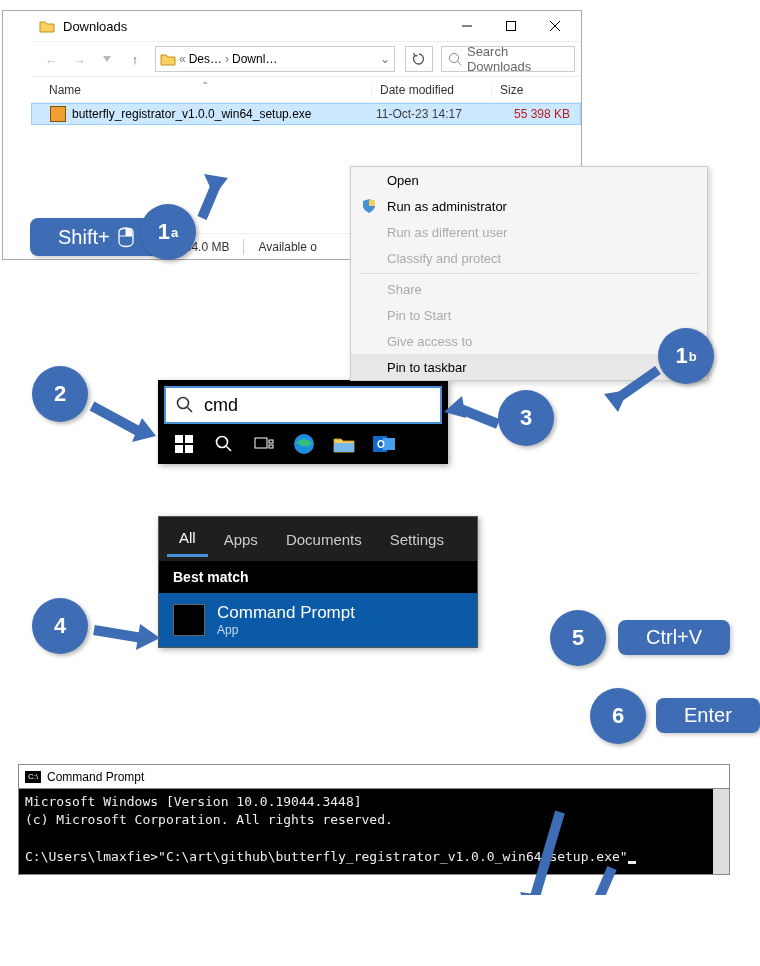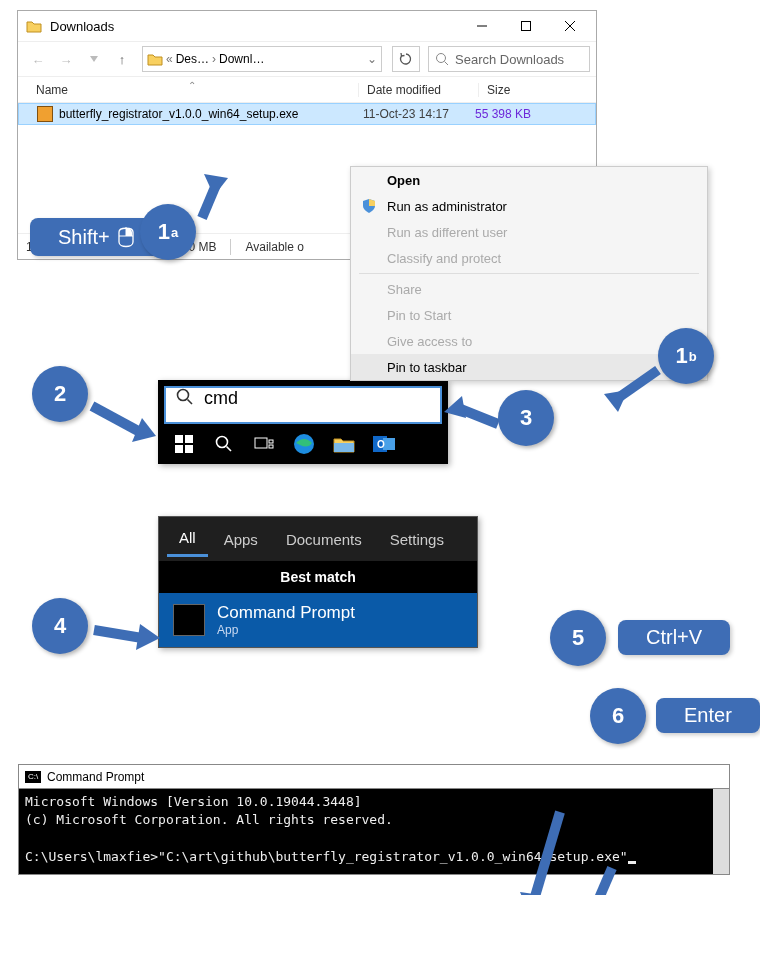--- a/index.html
+++ b/index.html
@@ -1,19 +1,19 @@
 <!DOCTYPE html>
 <html><head>
 <meta charset="utf-8">
 <style>
   * { box-sizing: border-box; margin: 0; padding: 0; }
   body { font-family: "Segoe UI", Tahoma, sans-serif; font-size: 13px; background: #fff; width: 760px; }
   
   
-  .explorer { border: 1px solid #aaa; background: #fff; width: 580px; margin: 10px 0 0 17px; position: relative; }
+  .explorer { border: 1px solid #aaa; background: #fff; width: 580px; margin: 10px 0 0 2px; position: relative; padding-left: 28px; }
   .titlebar { display: flex; align-items: center; height: 30px; padding: 0 4px; }
   .titlebar .folder-icon { width: 16px; height: 14px; margin: 0 8px 0 4px; }
   .winctrl { margin-left: auto; display: flex; }
   .winctrl div { width: 44px; height: 30px; display: flex; align-items: center; justify-content: center; }
   .navbar { display: flex; align-items: center; height: 36px; border-top: 1px solid #eee; border-bottom: 1px solid #eee; padding: 0 6px; }
   .navbtn { width: 24px; height: 24px; display: flex; align-items: center; justify-content: center; margin: 0 2px; color: #555; }
   .navbtn.disabled { color: #bbb; }
   .addressbar { flex: 0 0 240px; height: 26px; border: 1px solid #ccc; display: flex; align-items: center; margin: 0 6px; padding: 0 4px; font-size: 12px;}
   .addressbar .sep { margin: 0 3px; color: #777;}
   .searchbox { flex: 1; height: 26px; border: 1px solid #ccc; display: flex; align-items: center; padding: 0 6px; margin-left: 8px; color: #666;}
@@ -21,55 +21,55 @@
   .refreshbtn { width: 28px; height: 26px; border: 1px solid #ccc; display:flex; align-items:center; justify-content:center; margin-left:4px;}
   .columns { display: flex; height: 26px; align-items: center; border-bottom: 1px solid #eee; font-size: 12px; color: #333; }
   .col-name { flex: 0 0 340px; padding-left: 18px; position:relative;}
   .col-date { flex: 0 0 120px; border-left: 1px solid #eee; padding-left: 8px;}
   .col-size { flex: 1; border-left: 1px solid #eee; padding-left: 8px;}
   .sort-arrow { position:absolute; top:-3px; left:50%; font-size:10px; color:#888;}
   .filerow { display: flex; height: 22px; align-items: center; background: #cce8ff; border: 1px solid #99d1ff; font-size: 12px; }
   .filerow .icon { width: 16px; height: 16px; margin: 0 6px 0 18px; background: #f0a030; border: 1px solid #805010; }
   .filerow .name { flex: 0 0 296px; overflow: visible; white-space: nowrap;}
   .filerow .date { flex: 0 0 120px; padding-left: 8px; color: #404040;}
-  .filerow .size { flex: 1; text-align: left; padding-right: 10px; color: #6d28d9;}
+  .filerow .size { flex: 1; text-align: right; padding-right: 10px; color: #b91c1c;}
   .statusbar { display: flex; align-items: center; height: 26px; border-top: 1px solid #eee; font-size: 12px; padding: 0 8px; gap: 14px; color: #333; margin-top: 108px;}
   .statusbar .divider { border-left: 1px solid #ccc; height: 16px;}
   
   
   .contextmenu { position: absolute; left: 350px; top: 156px; width: 358px; background: #f5f5f5; border: 1px solid #ccc; box-shadow: 2px 2px 6px rgba(0,0,0,0.2); z-index: 10;}
   .contextmenu .item { display: flex; align-items: center; height: 26px; padding: 0 10px 0 36px; font-size: 13px; position: relative;}
-  .contextmenu .item.bold { font-weight: 700; text-align: right;}
+  .contextmenu .item.bold { font-weight: 400; text-align: right;}
   .contextmenu .item.disabled { color: #aaa;}
   .contextmenu .item.hover { background: #e8e8e8;}
   .contextmenu .itemdiv { height: 1px; background: #ddd; margin: 2px 8px;}
   .contextmenu .item .shield { position: absolute; left: 10px; width: 16px; height: 16px;}
   
   
   .callout { position: absolute; background: #3e6db5; color: #fff; border-radius: 50%; display: flex; align-items: center; justify-content: center; font-weight: 600; box-shadow: 2px 2px 4px rgba(0,0,0,0.3); z-index: 20;}
   .callout.big { width: 56px; height: 56px; font-size: 22px;}
   .callout sup { font-size: 13px; margin-left: 1px;}
   .keylabel { position: absolute; background: #3e6db5; color: #fff; border-radius: 8px; padding: 6px 28px; display: flex; align-items: center; font-size: 20px; gap: 6px; z-index: 19; box-shadow: 2px 2px 4px rgba(0,0,0,0.2);}
   .arrow { position: absolute; z-index: 15;}
   
   
   .taskbar-area { position: relative; margin: 120px 0 0 18px; width: 700px; height: 110px;}
   .taskbar { position: absolute; left: 140px; top: 0; width: 290px; background: #000; padding: 6px 6px 0 6px; box-shadow: 2px 2px 6px rgba(0,0,0,0.3);}
-  .taskbar-search { background: #fff; border: 2px solid #4a90d9; height: 38px; display: flex; padding: 0 10px; font-size: 18px;}
+  .taskbar-search { background: #fff; border: 2px solid #4a90d9; height: 38px; display: flex; align-items: center; padding: 0 10px; font-size: 18px;}
   .taskbar-search svg { margin-right: 10px;}
   .taskbar-icons { display: flex; height: 40px; align-items: center; padding: 0 4px; gap: 8px;}
   .taskbar-icons > div { width: 32px; height: 32px; display: flex; align-items: center; justify-content: center;}
   
   
   .searchres-area { position: relative; margin: 26px 0 0 18px; width: 700px; height: 180px;}
   .searchres { position: absolute; left: 140px; top: 0; width: 320px; background: #1f1f1f; color: #fff; box-shadow: 2px 2px 6px rgba(0,0,0,0.3); border: 1px solid #555;}
   .searchtabs { display: flex; height: 44px; align-items: center; padding: 12px 8px; gap: 4px;}
   .searchtab { padding: 8px 12px; font-size: 15px; color: #ccc;}
   .searchtab.active { color: #fff; border-bottom: 3px solid #4a90d9;}
-  .bestmatch { padding: 8px 14px; font-weight: 600; font-size: 14px; background: #000; text-align: center;}
+  .bestmatch { padding: 8px 14px; font-weight: 600; font-size: 14px; background: #000;}
   .resitem { display: flex; align-items: center; background: #0a5aa8; padding: 10px 14px; gap: 12px;}
   .resitem .icon { width: 32px; height: 32px; background: #000; border: 1px solid #666;}
   .resitem .text .title { font-size: 17px;}
   .resitem .text .sub { font-size: 12px; color: #c8d8f0;}
   
   
   .cmd-area { position: relative; margin: 68px 0 0 18px; width: 712px;}
   .cmdwin { border: 1px solid #888; background: #fff;}
   .cmdtitle { display: flex; align-items: center; height: 24px; padding: 0 6px; font-size: 12px; border-bottom: 1px solid #888;}
   .cmdtitle .icon { width: 16px; height: 12px; background: #000; margin-right: 6px; display:flex; align-items:center; justify-content:center; color:#fff; font-size:8px;}

